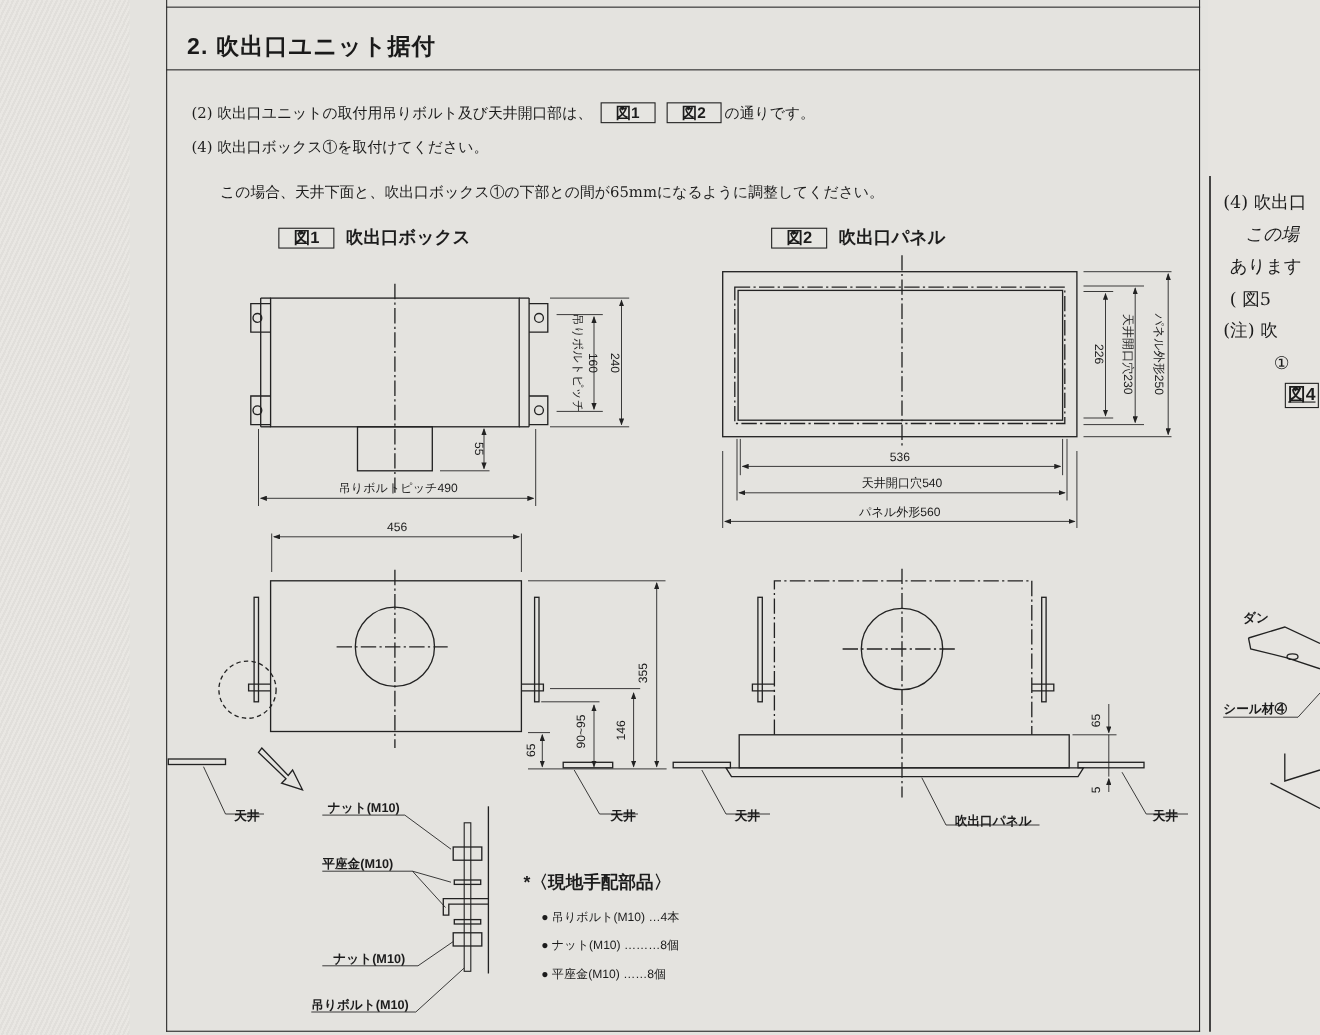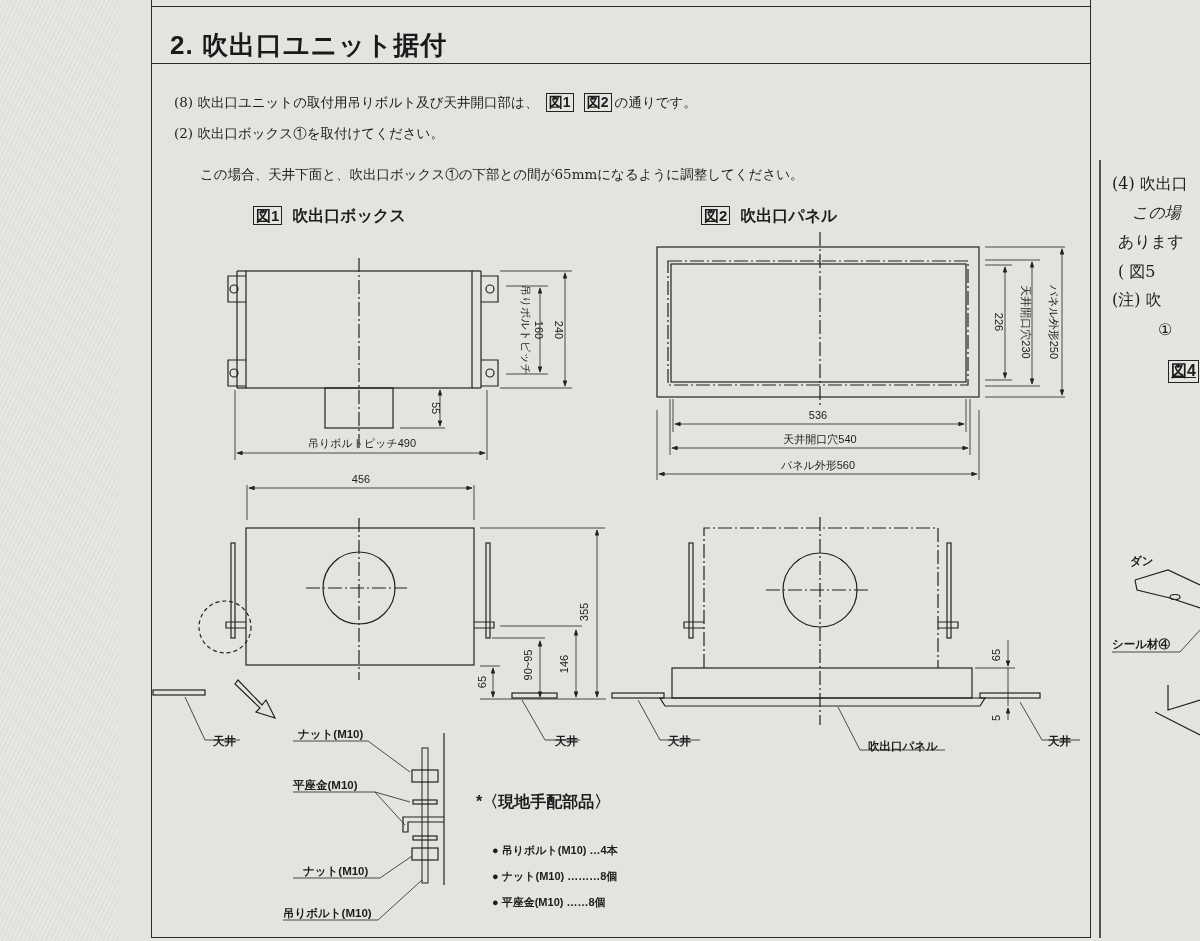--- a/index.html
+++ b/index.html
@@ -19,68 +19,68 @@
   }
   .frame {
     position: absolute; left: 151px; top: 0; width: 940px; height: 938px;
     border-left: 1.5px solid #2a2a2a; border-right: 1.5px solid #2a2a2a;
     border-bottom: 1.5px solid #2a2a2a; box-sizing: border-box;
   }
   .hline { position: absolute; height: 0; border-top: 1.5px solid #2a2a2a; }
   .section-title {
     position: absolute; left: 170px; top: 28px;
     font-family: "Liberation Sans", sans-serif; font-weight: bold;
-    font-size: 26px; letter-spacing: 1px; color: #1a1a1a;
+    font-size: 21px; letter-spacing: 1px; color: #1a1a1a;
   }
   .para {
     position: absolute; font-family: "DejaVu Serif", serif; font-size: 13.5px;
     color: #1c1c1c; white-space: nowrap;
   }
   .figref {
-    display: inline-block; border: 1.3px solid #222; padding: 0 2px;
+    display: inline-block; border: 1.3px solid #222; padding: 0 13px;
     font-family: "Liberation Sans", sans-serif; font-weight: bold; font-size: 14px;
     line-height: 17px; margin: 0 3px; background: #e6e5e1;
   }
   .fig-title {
     position: absolute; font-family: "Liberation Sans", sans-serif; font-weight: bold;
     font-size: 16px; white-space: nowrap;
   }
   .fig-title .figref { font-size: 15px; margin-right: 10px; }
   svg { position: absolute; left: 0; top: 0; }
   .lbl { font-family: "Liberation Sans", sans-serif; font-size: 11px; fill: #1c1c1c; }
   .lbl-b { font-family: "Liberation Sans", sans-serif; font-size: 11.5px; font-weight: bold; fill: #1c1c1c; }
   .parts {
     position: absolute; left: 476px; top: 792px;
     font-family: "Liberation Sans", sans-serif;
   }
-  .parts-title { font-size: 16px; font-weight: bold; margin-bottom: 24px; }
-  .parts-item { font-size: 11px; font-weight: bold; margin-left: 16px; line-height: 26px; white-space: nowrap; }
+  .parts-title { font-size: 16px; font-weight: bold; margin-bottom: 8px; }
+  .parts-item { font-size: 11px; font-weight: normal; margin-left: 16px; line-height: 26px; white-space: nowrap; }
   .right-col {
     position: absolute; left: 1112px; font-family: "DejaVu Serif", serif;
     font-size: 16px; white-space: nowrap;
   }
 </style>
 </head>
 <body>
 
 <div class="bg-cloth"></div>
 <div class="page"></div>
 
 <div class="frame"></div>
 <div class="hline" style="left:151px; top:6px; width:940px;"></div>
 <div class="hline" style="left:151px; top:63px; width:940px;"></div>
 
 <div class="section-title">2. 吹出口ユニット据付</div>
 
 <div class="para" style="left:174px; top:93px;">
-  <span>(8) 吹出口ユニットの取付用吊りボルト及び天井開口部は、</span>
+  <span>(2) 吹出口ユニットの取付用吊りボルト及び天井開口部は、</span>
   <span class="figref">図1</span>
   <span class="figref">図2</span><span>の通りです。</span>
 </div>
-<div class="para" style="left:174px; top:125px;">(2) 吹出口ボックス①を取付けてください。</div>
+<div class="para" style="left:174px; top:125px;">(4) 吹出口ボックス①を取付けてください。</div>
 <div class="para" style="left:200px; top:166px;">この場合、天井下面と、吹出口ボックス①の下部との間が65mmになるように調整してください。</div>
 
 <div class="fig-title" style="left:250px; top:206px;text-align:center;">
   <span class="figref">図1</span><span>吹出口ボックス</span>
 </div>
 <div class="fig-title" style="left:698px; top:206px;">
   <span class="figref">図2</span><span>吹出口パネル</span>
 </div>
 
 <svg width="1200" height="941" viewBox="0 0 1200 941">
@@ -275,13 +275,13 @@
   <div class="parts-item">● ナット(M10) ………8個</div>
   <div class="parts-item">● 平座金(M10) ……8個</div>
 </div>
 
 <div class="right-col" style="top:174px;">(4) 吹出口</div>
 <div class="right-col" style="top:203px; left:1132px;font-style:italic;">この場</div>
 <div class="right-col" style="top:232px; left:1118px;text-align:center;">あります</div>
 <div class="right-col" style="top:262px; left:1118px;">( 図5</div>
 <div class="right-col" style="top:290px;text-align:center;">(注) 吹</div>
 <div class="right-col" style="top:320px; left:1158px;">①</div>
-<div class="right-col" style="top:360px; left:1168px; font-family:'Liberation Sans',sans-serif; font-weight:bold; border:1.3px solid #222; padding:0 2px;text-decoration:underline;">図4</div>
+<div class="right-col" style="top:348px; left:1168px; font-family:'Liberation Sans',sans-serif; font-weight:bold; border:1.3px solid #222; padding:0 2px;text-decoration:underline;">図4</div>
 
 </body></html>

